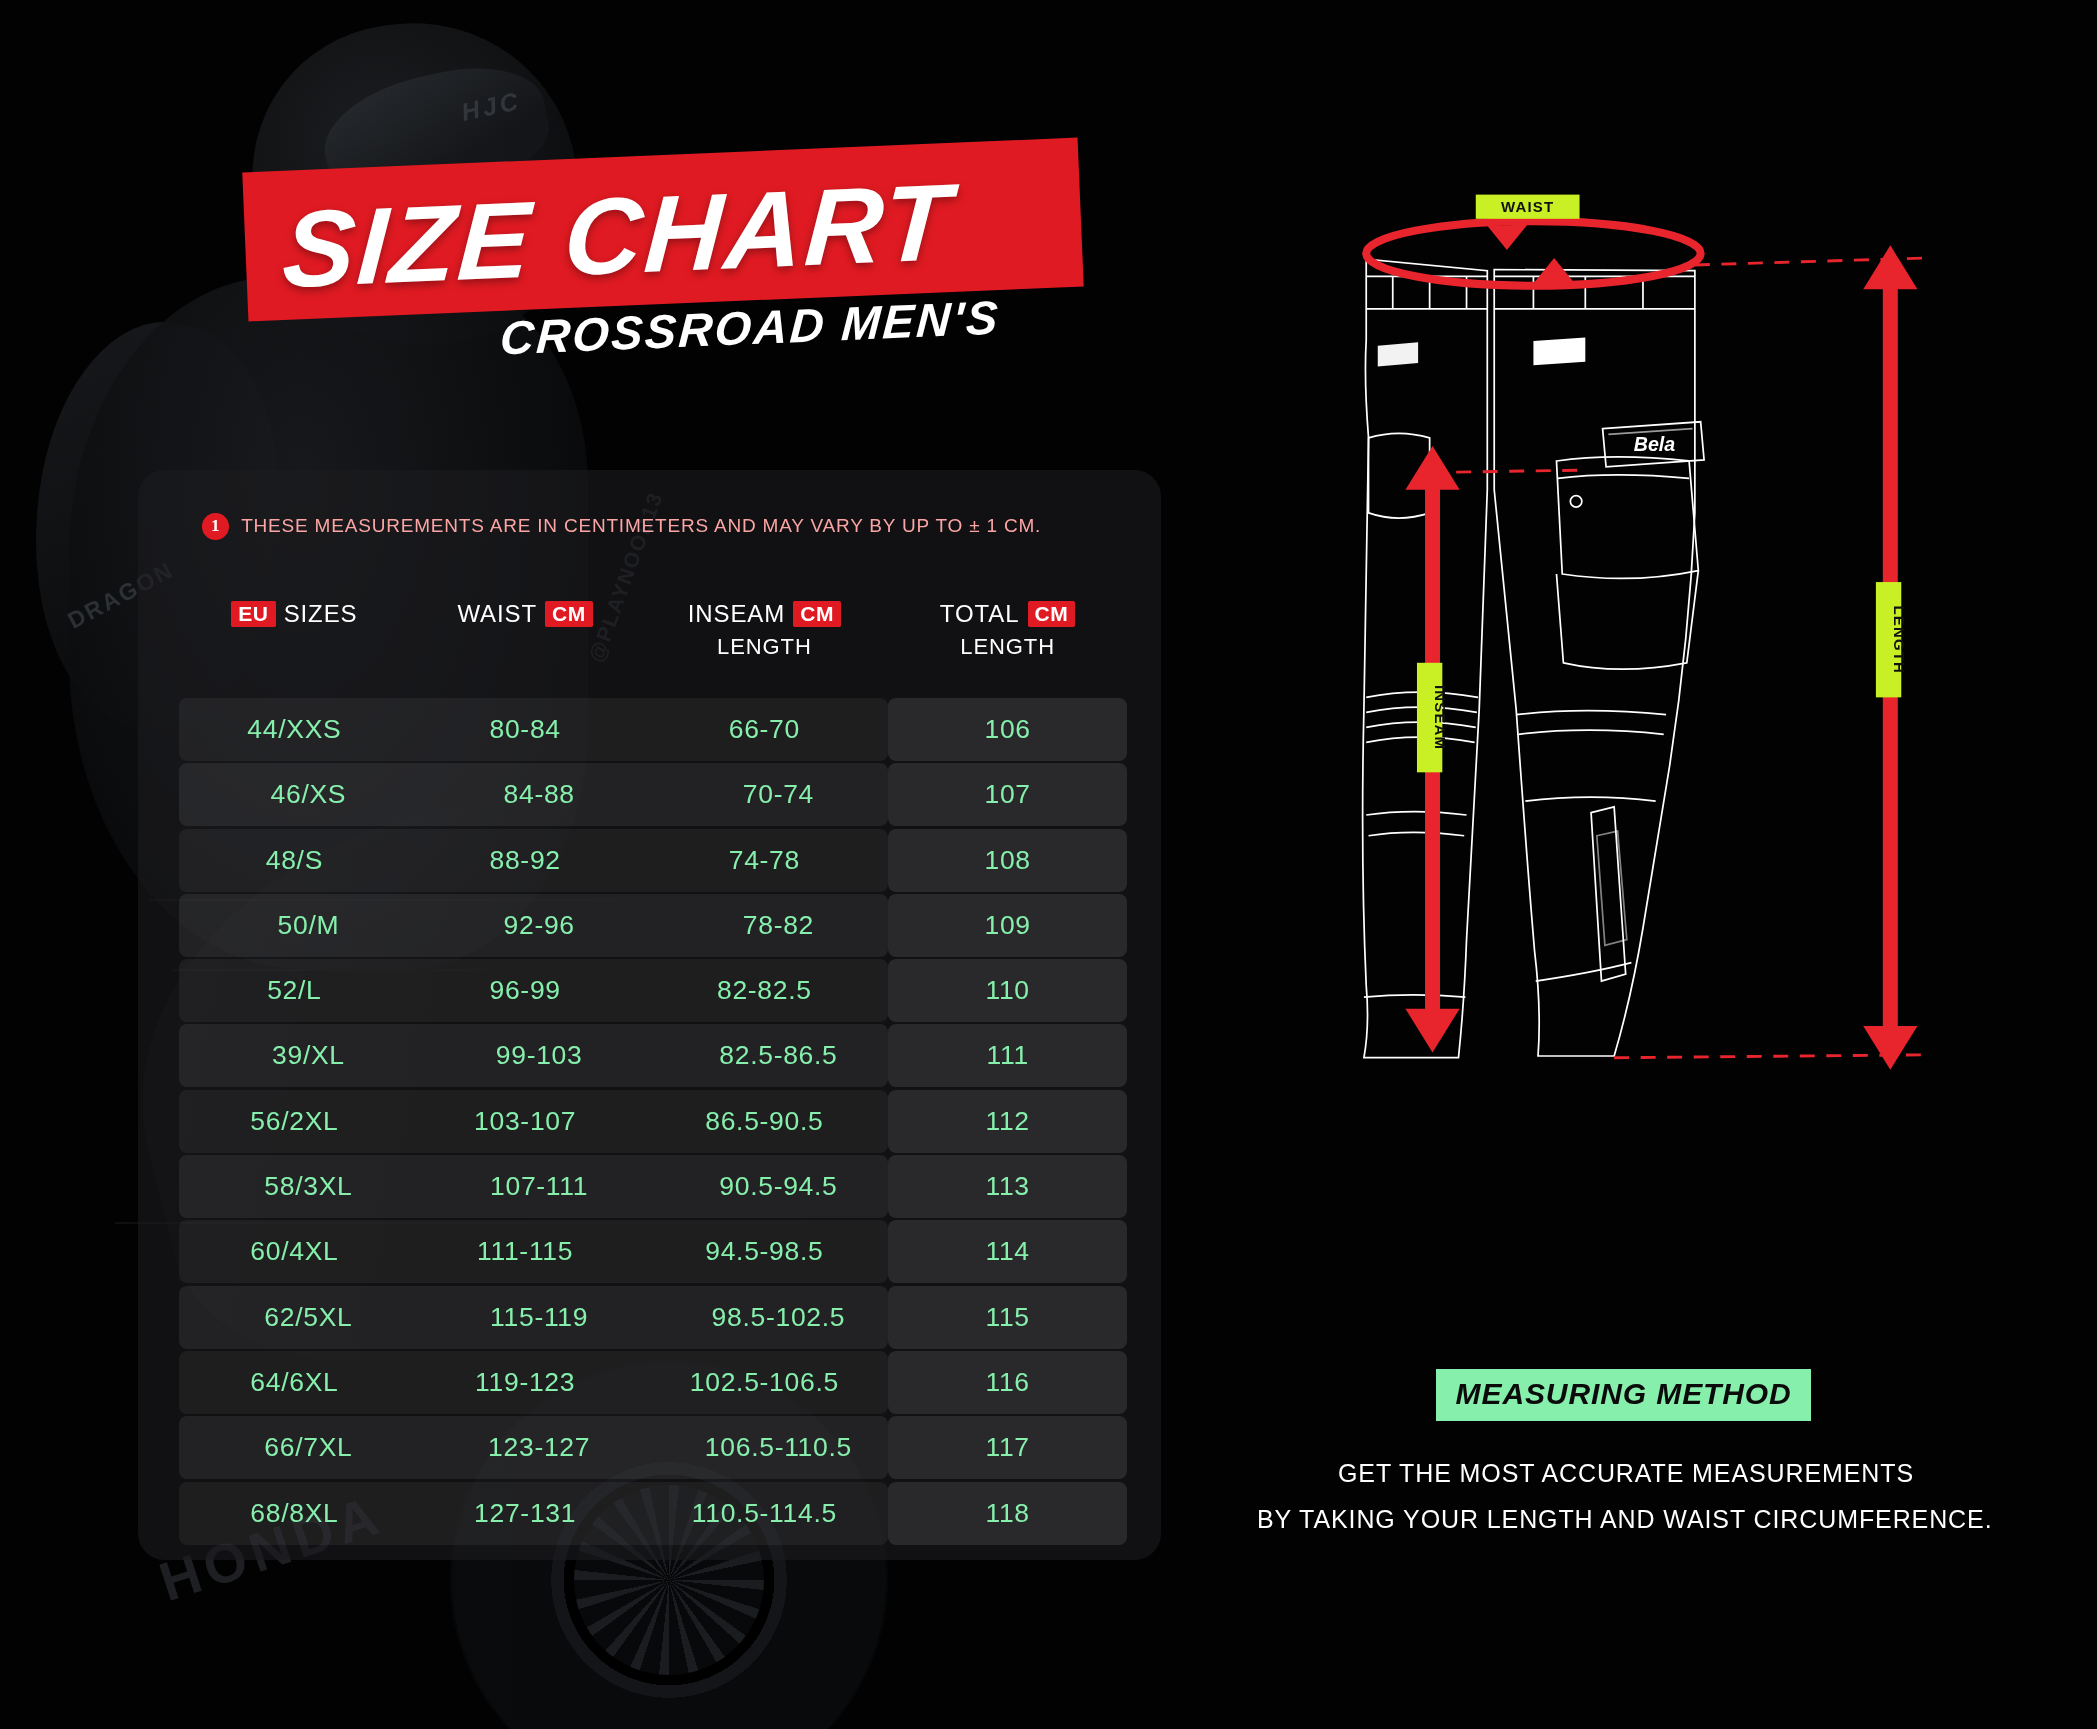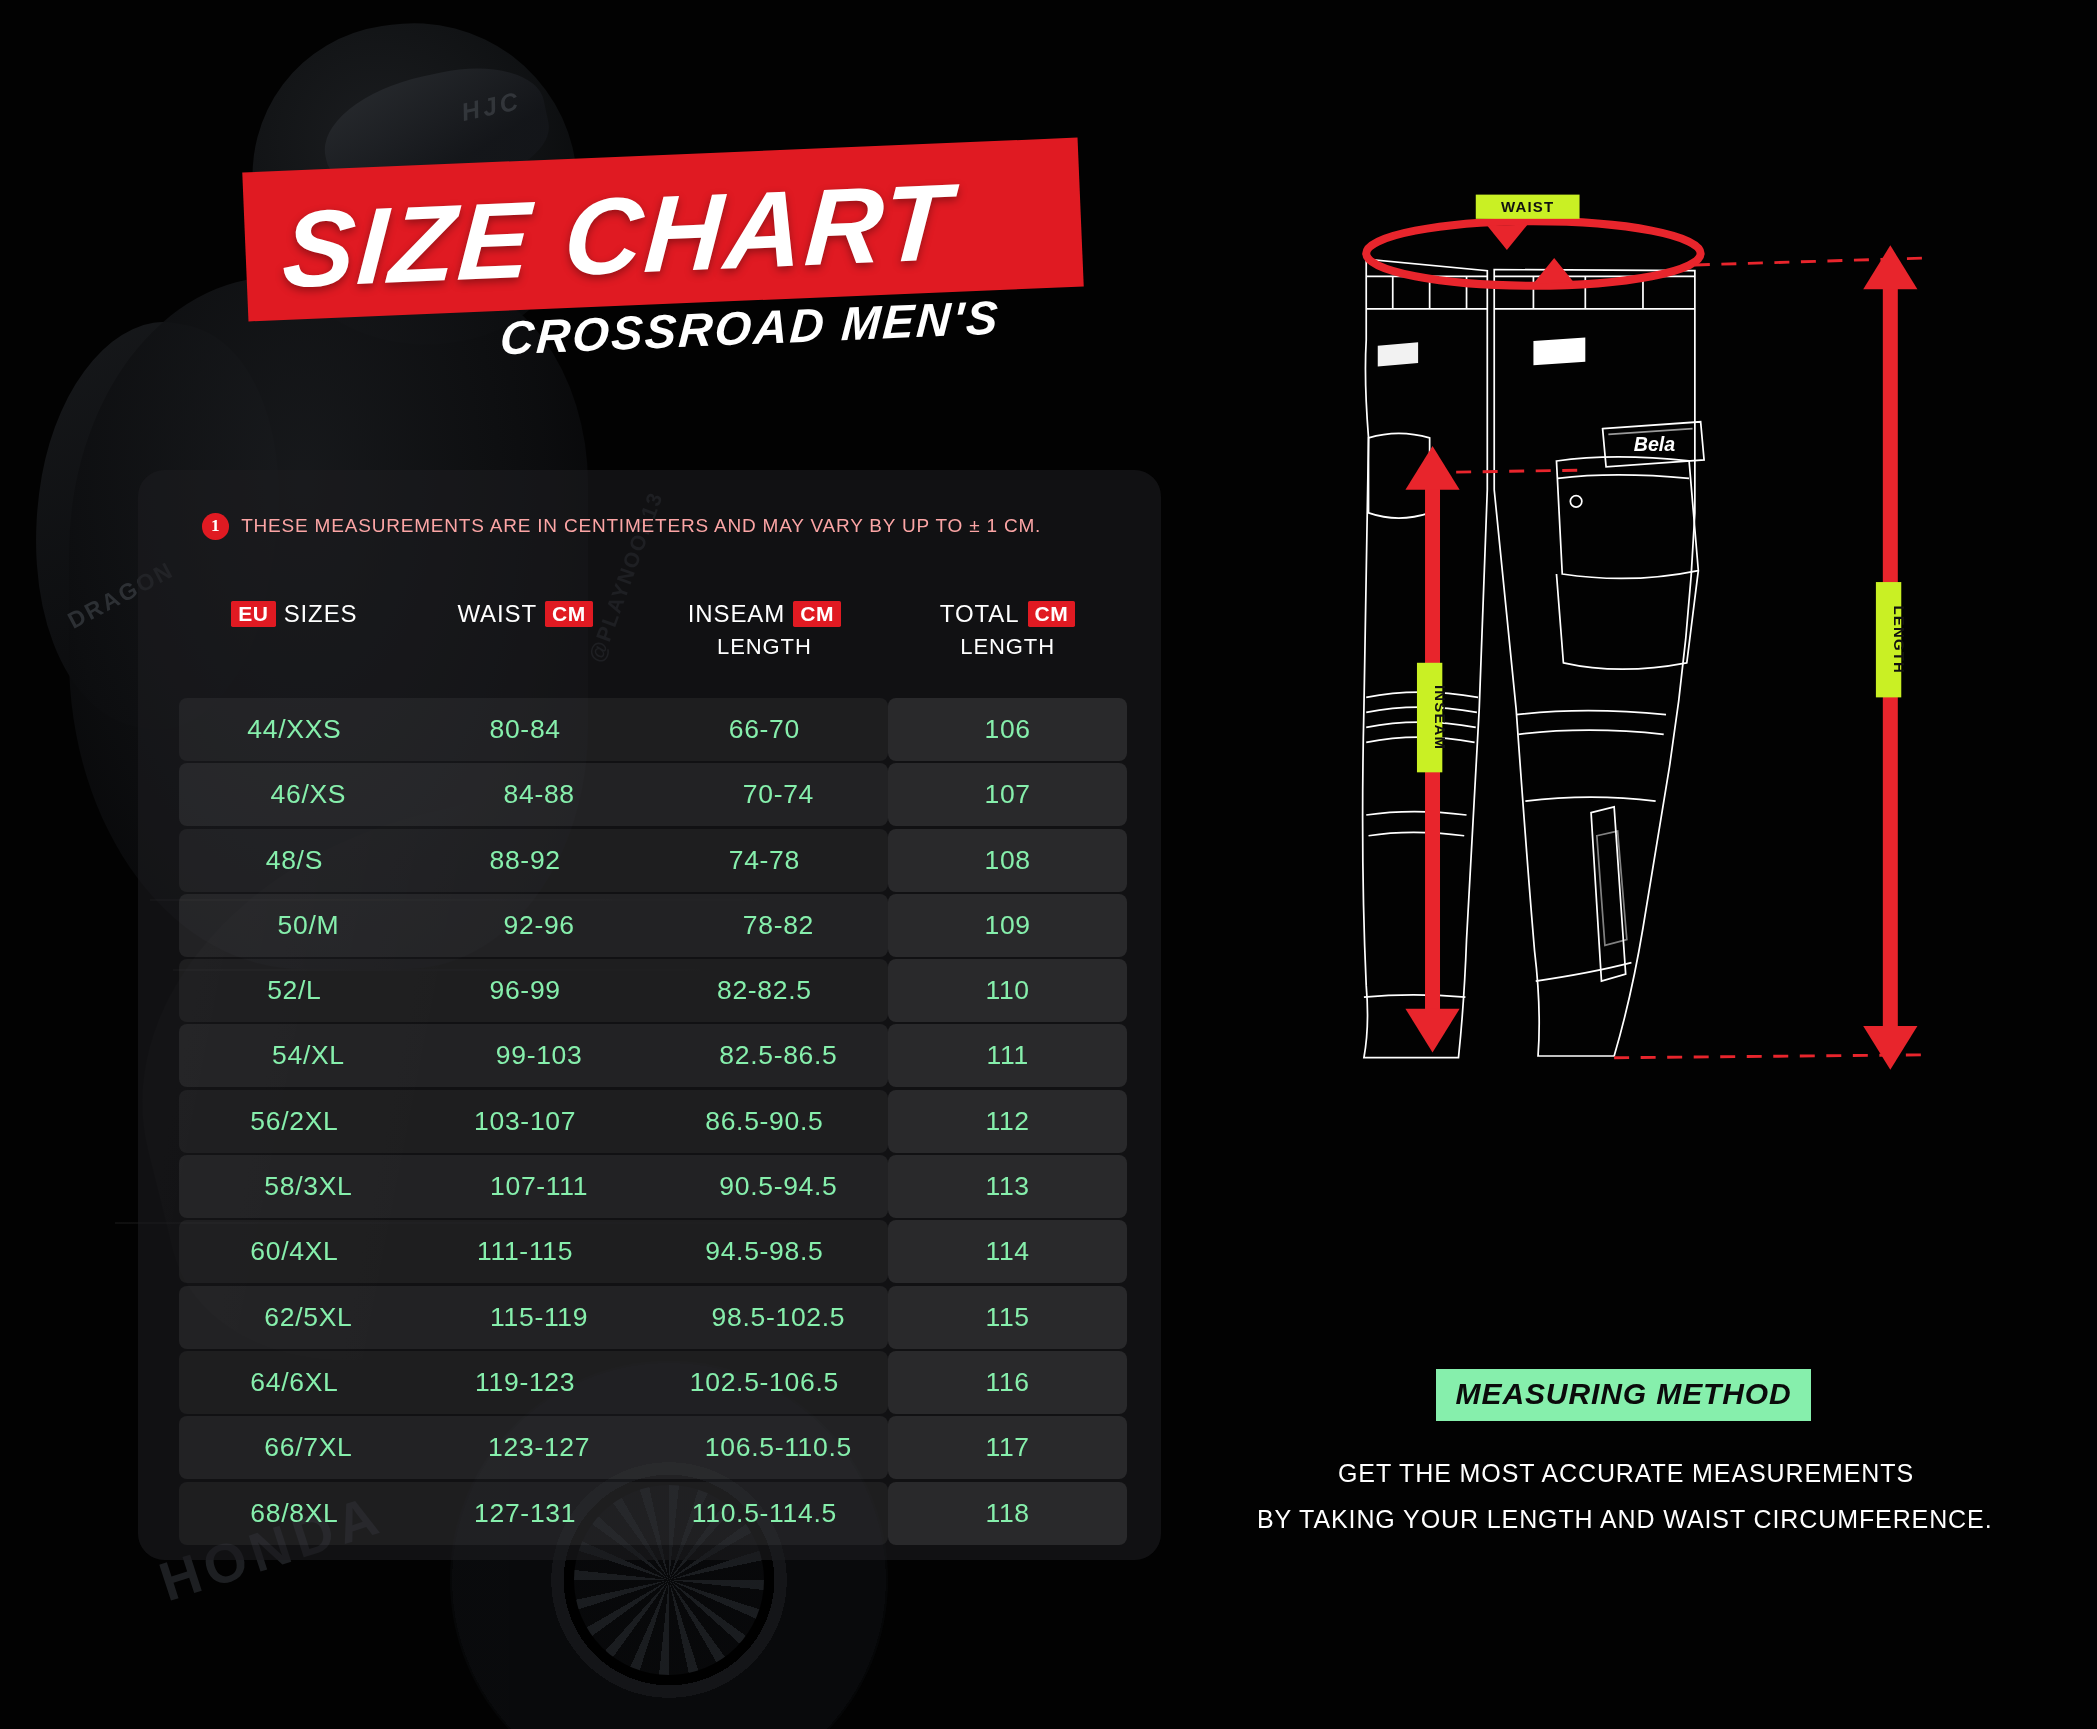--- a/index.html
+++ b/index.html
@@ -372,21 +372,21 @@
         <div class="cell col-in shaded2 last">78-82</div>
         <div class="cell col-tot tot">109</div>
       </div>
       <div class="trow">
         <div class="cell col-eu shaded first">52/L</div>
         <div class="cell col-w shaded">96-99</div>
         <div class="cell col-in shaded last">82-82.5</div>
         <div class="cell col-tot tot">110</div>
       </div>
       <div class="trow">
-        <div class="cell col-eu shaded2 first">54/XL</div>
+        <div class="cell col-eu shaded2 first">39/XL</div>
         <div class="cell col-w shaded2">99-103</div>
         <div class="cell col-in shaded2 last">82.5-86.5</div>
         <div class="cell col-tot tot">111</div>
       </div>
       <div class="trow">
         <div class="cell col-eu shaded first">56/2XL</div>
         <div class="cell col-w shaded">103-107</div>
         <div class="cell col-in shaded last">86.5-90.5</div>
         <div class="cell col-tot tot">112</div>
       </div>

